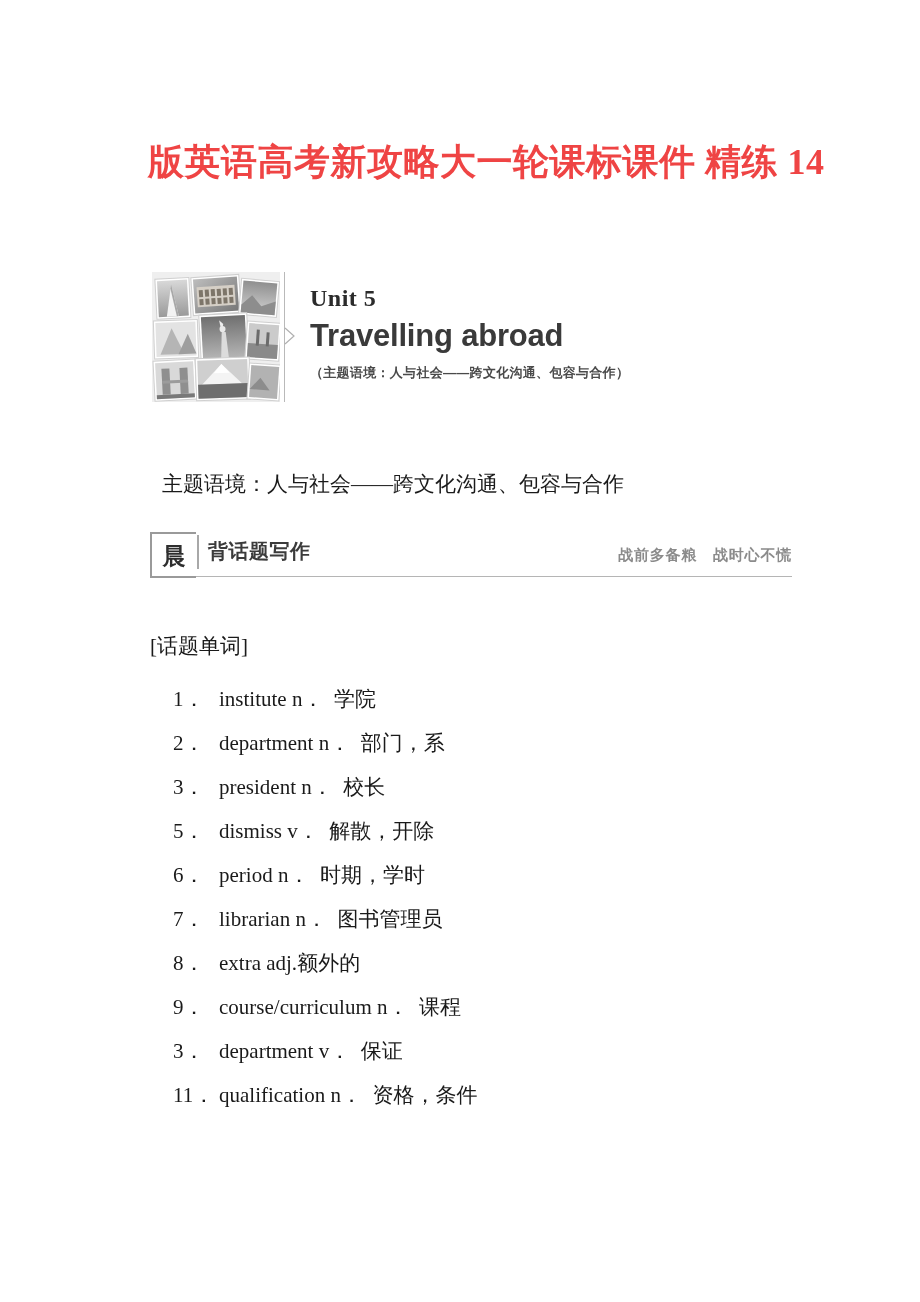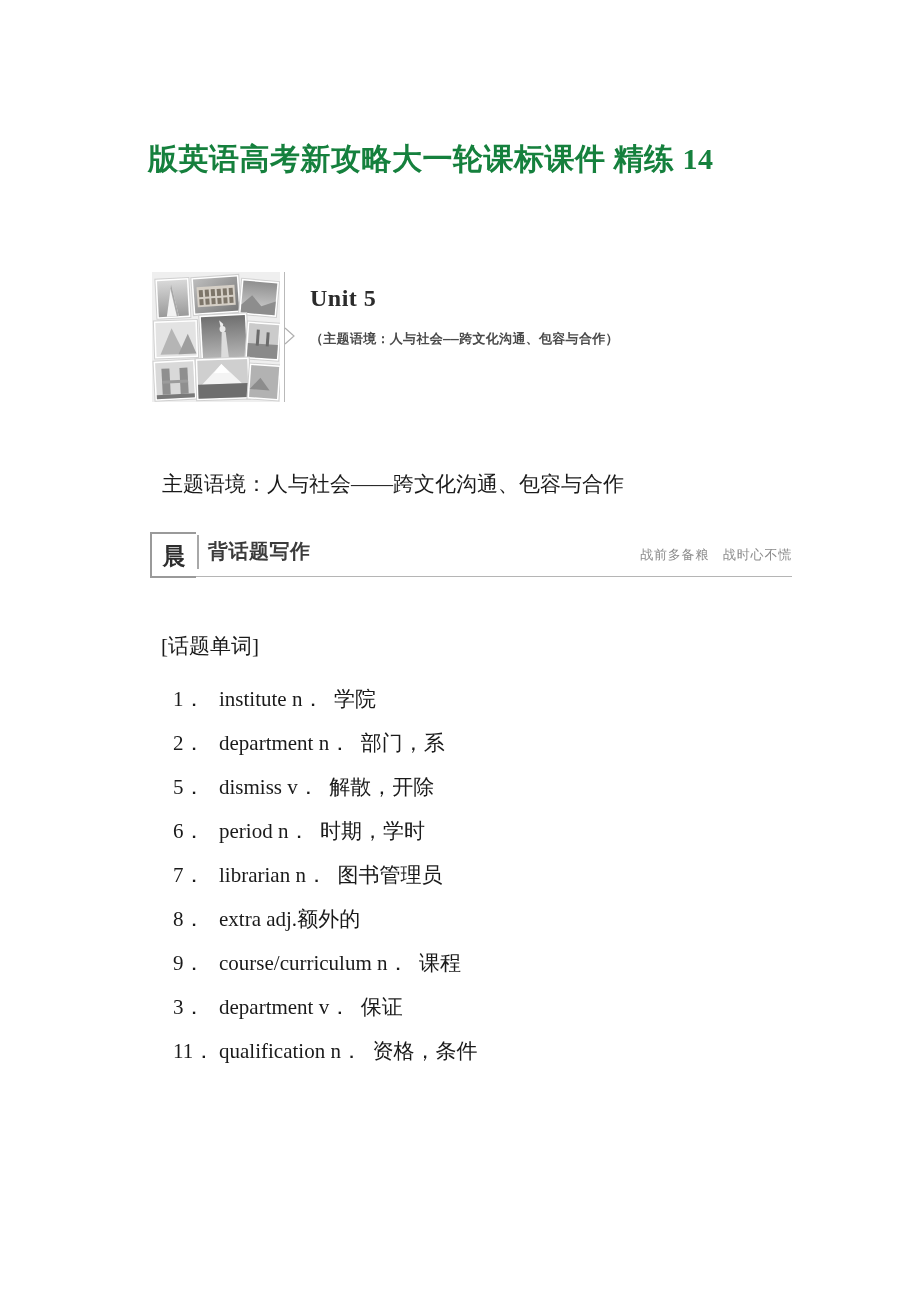--- a/index.html
+++ b/index.html
@@ -22,26 +22,26 @@
     width: 920px;
     height: 1302px;
   }
 
   
   .doc-title {
     position: absolute;
     left: 148px;
     top: 140px;
     width: 700px;
-    font-size: 30px;
+    font-size: 36px;
     font-weight: 700;
     letter-spacing: 0.5px;
     line-height: 1.25;
     white-space: nowrap;
-    color: #15803d;
+    color: #ef4444;
   }
 
   
   .unit-banner {
     position: absolute;
     left: 152px;
     top: 272px;
     width: 520px;
     height: 132px;
   }
@@ -98,22 +98,22 @@
     margin-top: 10px;
     font-family: "Liberation Sans", "DejaVu Sans", sans-serif;
     font-size: 31px;
     font-weight: 700;
     color: #3a3a3a;
     letter-spacing: -0.2px;
     line-height: 1;
     white-space: nowrap;
   }
   .unit-sub {
-    margin-top: 20px;
-    font-family: Liberation Mono, monospace;
+    margin-top: 13px;
+    font-family: Liberation Sans, sans-serif;
     font-size: 13px;
     font-weight: 700;
     color: #4a4a4a;
     letter-spacing: 0.3px;
     white-space: nowrap;
   }
 
   
   .theme-line {
     position: absolute;
@@ -173,22 +173,22 @@
     font-weight: 700;
     color: #3b3b3b;
     letter-spacing: 0.5px;
     white-space: nowrap;
   }
   .section-motto {
     position: absolute;
     right: 0px;
     top: 14px;
     font-family: "DejaVu Sans", "Liberation Sans", sans-serif;
-    font-size: 13px;
-    font-weight: 400;
+    font-size: 15px;
+    font-weight: 700;
     color: #8b8b8b;
     letter-spacing: 0.8px;
     white-space: nowrap;
   }
   .section-rule {
     position: absolute;
     left: 46px;
     top: 44px;
     width: 596px;
     height: 1px;
@@ -210,21 +210,20 @@
   }
 
   
   .vocab-heading {
     position: absolute;
     left: 150px;
     top: 632px;
     font-size: 21px;
     color: #1a1a1a;
     white-space: nowrap;
-    margin-left: 11px;
   }
   .vocab-list {
     position: absolute;
     left: 150px;
     top: 677px;
     width: 620px;
     margin: 0;
     padding: 0;
     list-style: none;
   }
@@ -357,20 +356,21 @@
 
     <div class="banner-divider">
       <div class="vline"></div>
       <svg class="chev" viewBox="0 0 11 18" xmlns="http://www.w3.org/2000/svg">
         <path d="M1 1 L10 9 L1 17" fill="none" stroke="#b0b0b0" stroke-width="1.2"></path>
       </svg>
     </div>
 
     <div class="unit-text">
       <div class="unit-no">Unit 5</div>
+      <div class="unit-name">Travelling abroad</div>
       <div class="unit-sub">（主题语境：人与社会——跨文化沟通、包容与合作）</div>
     </div>
   </div>
 
   <div class="theme-line">主题语境：人与社会——跨文化沟通、包容与合作</div>
 
   <div class="section-banner">
     <div class="badge-box"></div>
     <div class="badge-char">晨</div>
     <div class="badge-sep"></div>
@@ -382,20 +382,23 @@
 
   <div class="vocab-heading">[话题单词]</div>
   <ul class="vocab-list">
     <li class="vocab-item">
       <span class="vocab-num">1．</span><span class="vocab-en">institute n．</span>&nbsp;&nbsp;<span class="vocab-zh">学院</span>
     </li>
     <li class="vocab-item">
       <span class="vocab-num">2．</span><span class="vocab-en">department n．</span>&nbsp;&nbsp;<span class="vocab-zh">部门，系</span>
     </li>
     <li class="vocab-item">
+      <span class="vocab-num">3．</span><span class="vocab-en">president n．</span>&nbsp;&nbsp;<span class="vocab-zh">校长</span>
+    </li>
+    <li class="vocab-item">
       <span class="vocab-num">5．</span><span class="vocab-en">dismiss v．</span>&nbsp;&nbsp;<span class="vocab-zh">解散，开除</span>
     </li>
     <li class="vocab-item">
       <span class="vocab-num">6．</span><span class="vocab-en">period n．</span>&nbsp;&nbsp;<span class="vocab-zh">时期，学时</span>
     </li>
     <li class="vocab-item">
       <span class="vocab-num">7．</span><span class="vocab-en">librarian n．</span>&nbsp;&nbsp;<span class="vocab-zh">图书管理员</span>
     </li>
     <li class="vocab-item">
       <span class="vocab-num">8．</span><span class="vocab-en">extra adj.</span><span class="vocab-zh">额外的</span>

